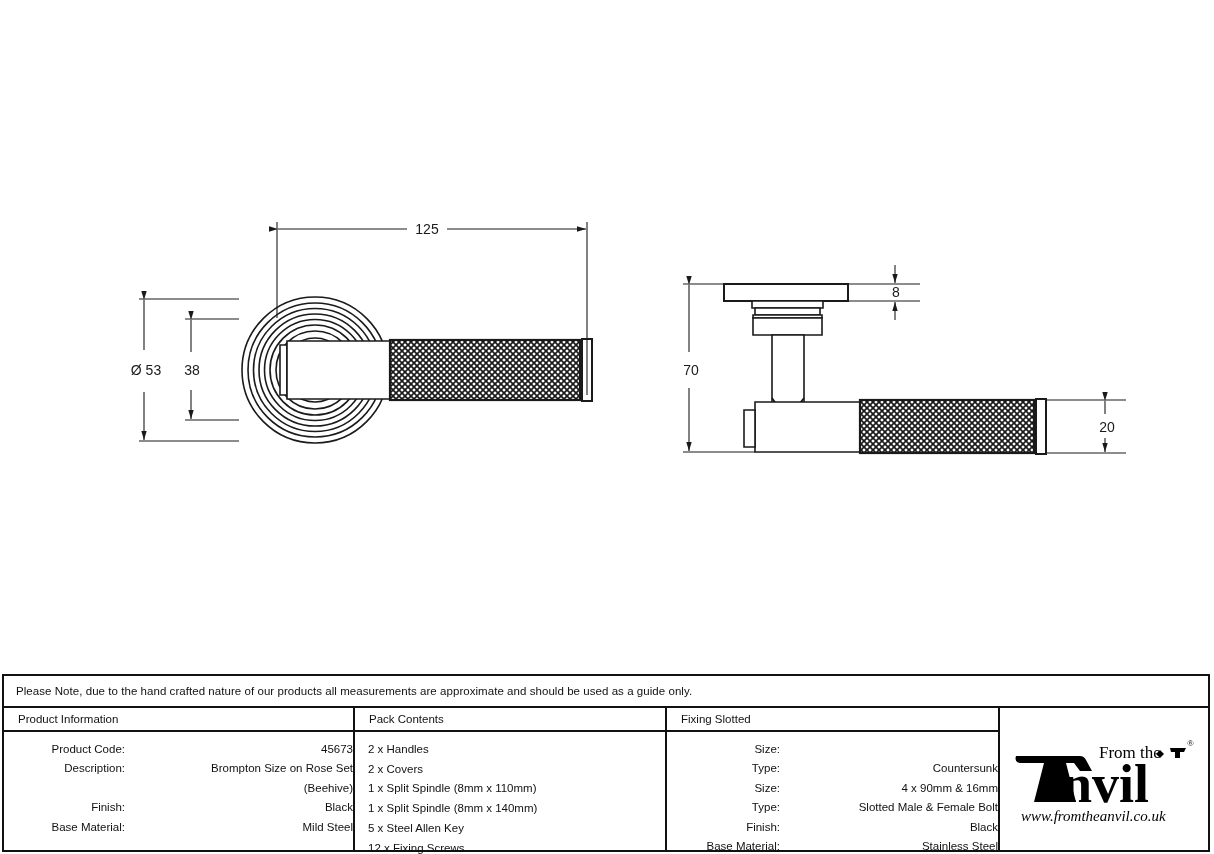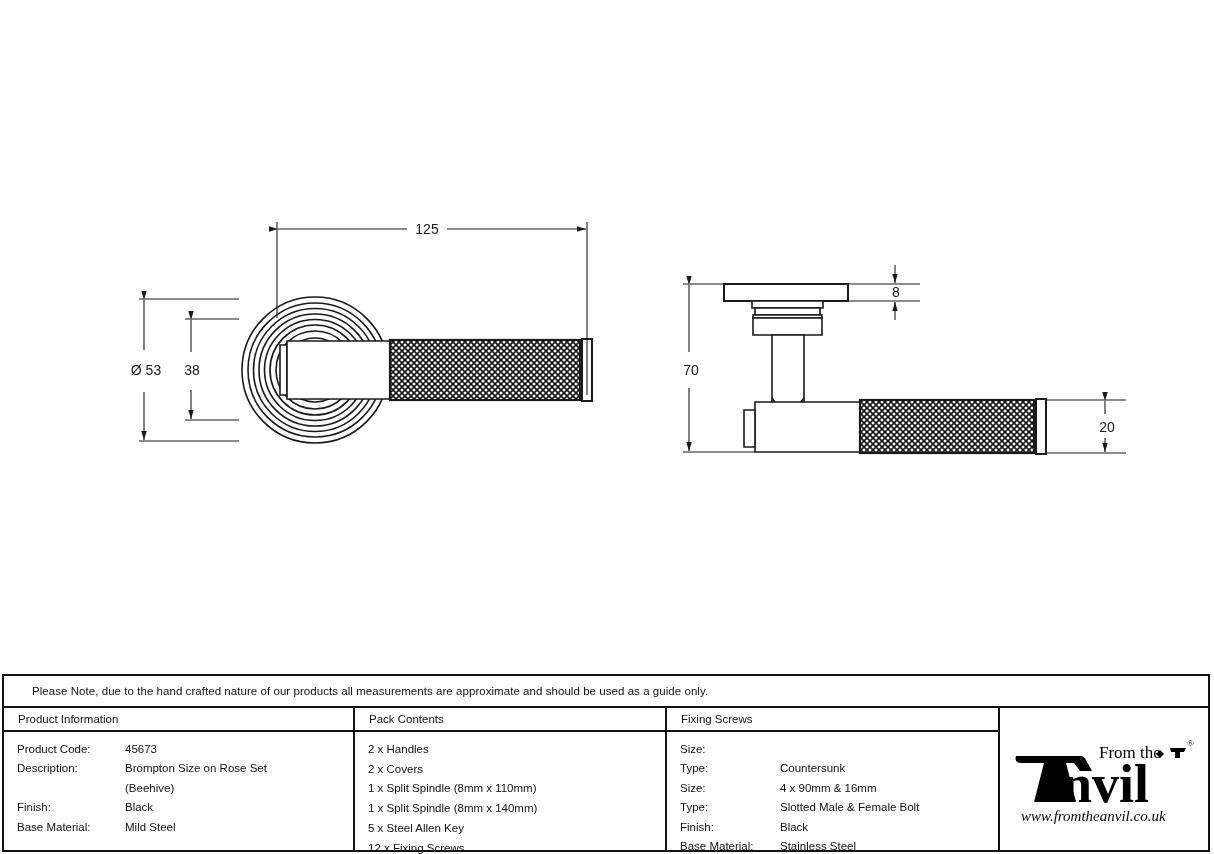--- a/index.html
+++ b/index.html
@@ -38,21 +38,21 @@
     border: 2px solid #111;
     box-sizing: border-box;
     background: #fff;
   }
   .note-row {
     height: 32px;
     border-bottom: 2px solid #111;
     box-sizing: border-box;
     display: flex;
     align-items: center;
-    padding-left: 28px;
+    padding-left: 12px;
   }
   .note-row .note-text {
     font-size: 11.5px;
     color: #111;
     letter-spacing: 0.05px;
   }
   .cols {
     display: flex;
     height: 144px;
     box-sizing: border-box;
@@ -77,20 +77,21 @@
     color: #111;
   }
   .col-body {
     padding: 8px 0 0 13px;
   }
   .kv {
     display: flex;
     font-size: 11.5px;
     line-height: 19.4px;
     color: #111;
+    text-align: right;
   }
   .kv .k { width: 108px; flex: 0 0 108px; }
   .kv .v { flex: 1 1 auto; }
   .kv.cont .k { visibility: hidden; }
 
   .plain-line {
     font-size: 11.5px;
     line-height: 19.7px;
     color: #111;
   }
@@ -267,21 +268,21 @@
           <div class="plain-line">2 x Handles</div>
           <div class="plain-line">2 x Covers</div>
           <div class="plain-line">1 x Split Spindle (8mm x 110mm)</div>
           <div class="plain-line">1 x Split Spindle (8mm x 140mm)</div>
           <div class="plain-line">5 x Steel Allen Key</div>
           <div class="plain-line">12 x Fixing Screws</div>
         </div>
       </div>
 
       <div class="col col-fix">
-        <div class="col-head">Fixing Screws</div>
+        <div class="col-head">Fixing Slotted</div>
         <div class="col-body">
           <div class="kv">
             <span class="k">Size:</span>
           </div>
           <div class="kv">
             <span class="k">Type:</span>
             <span class="v">Countersunk</span>
           </div>
           <div class="kv">
             <span class="k">Size:</span>

